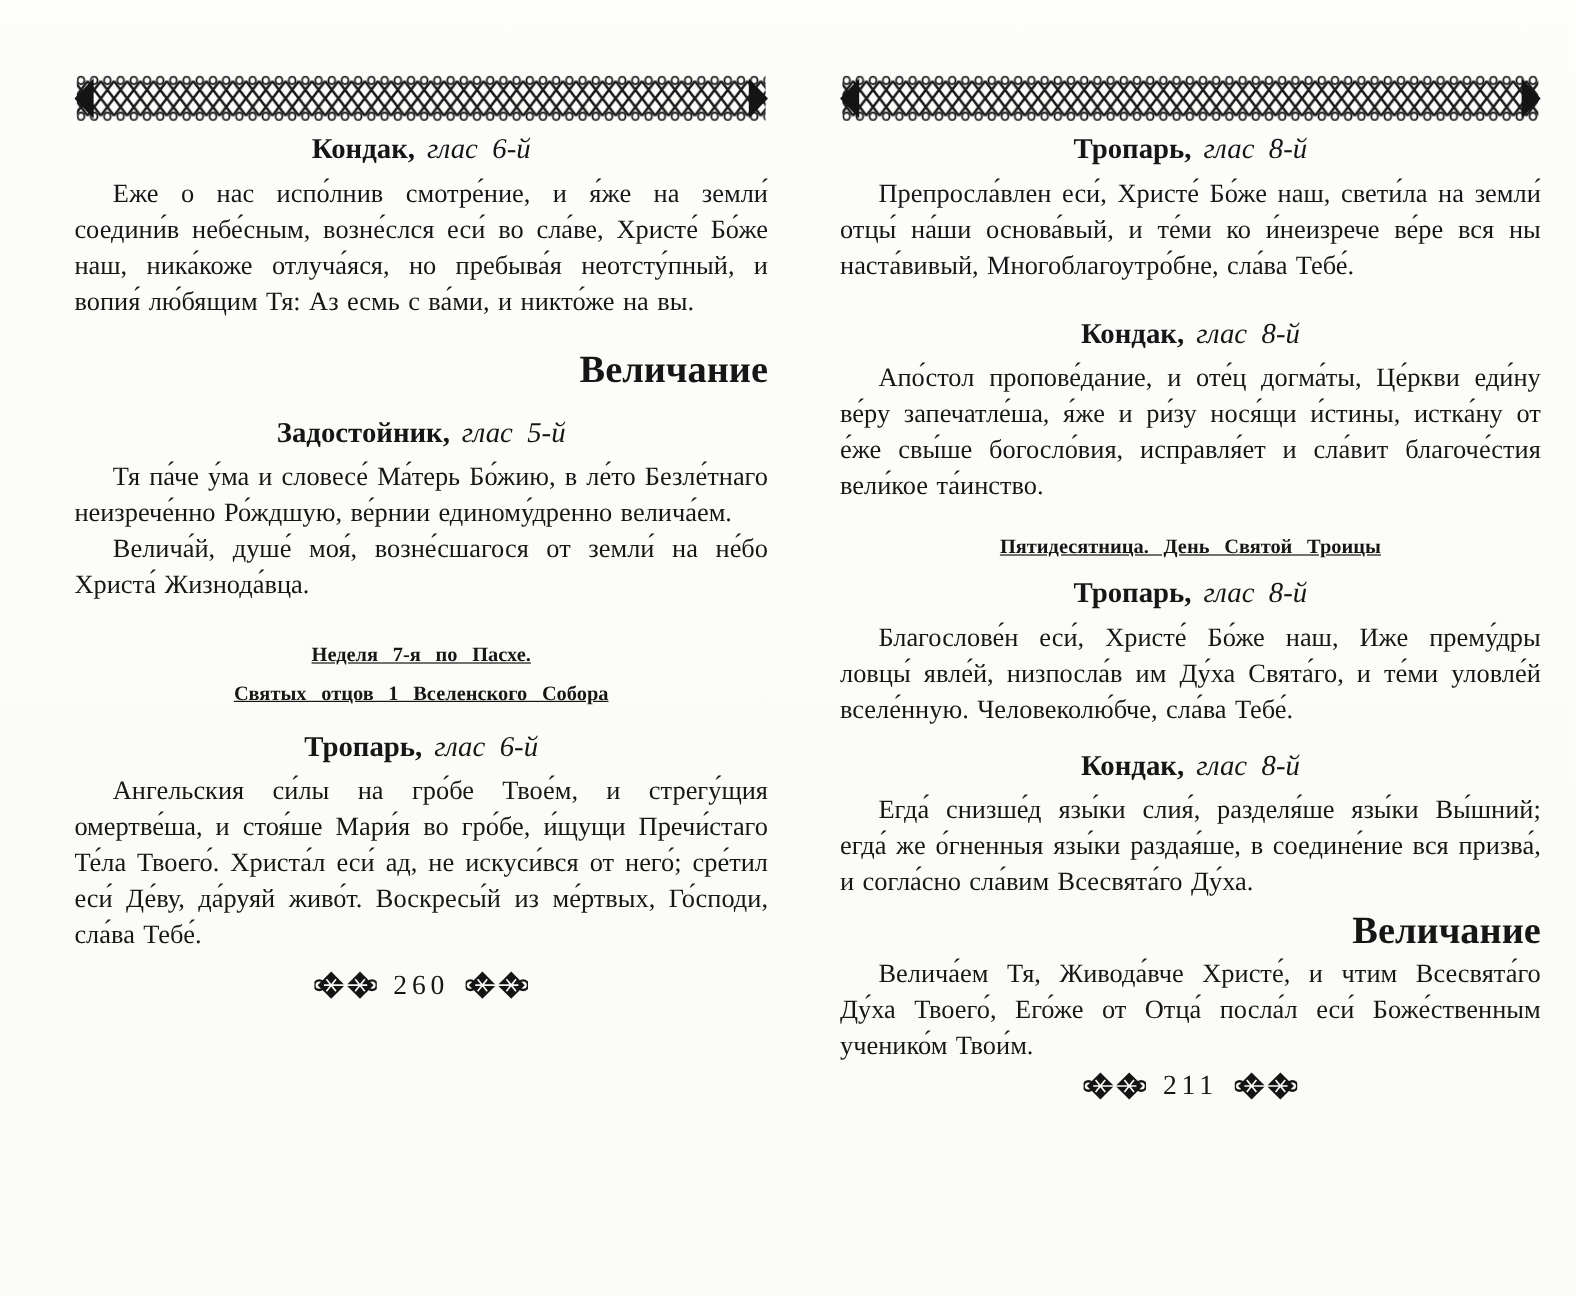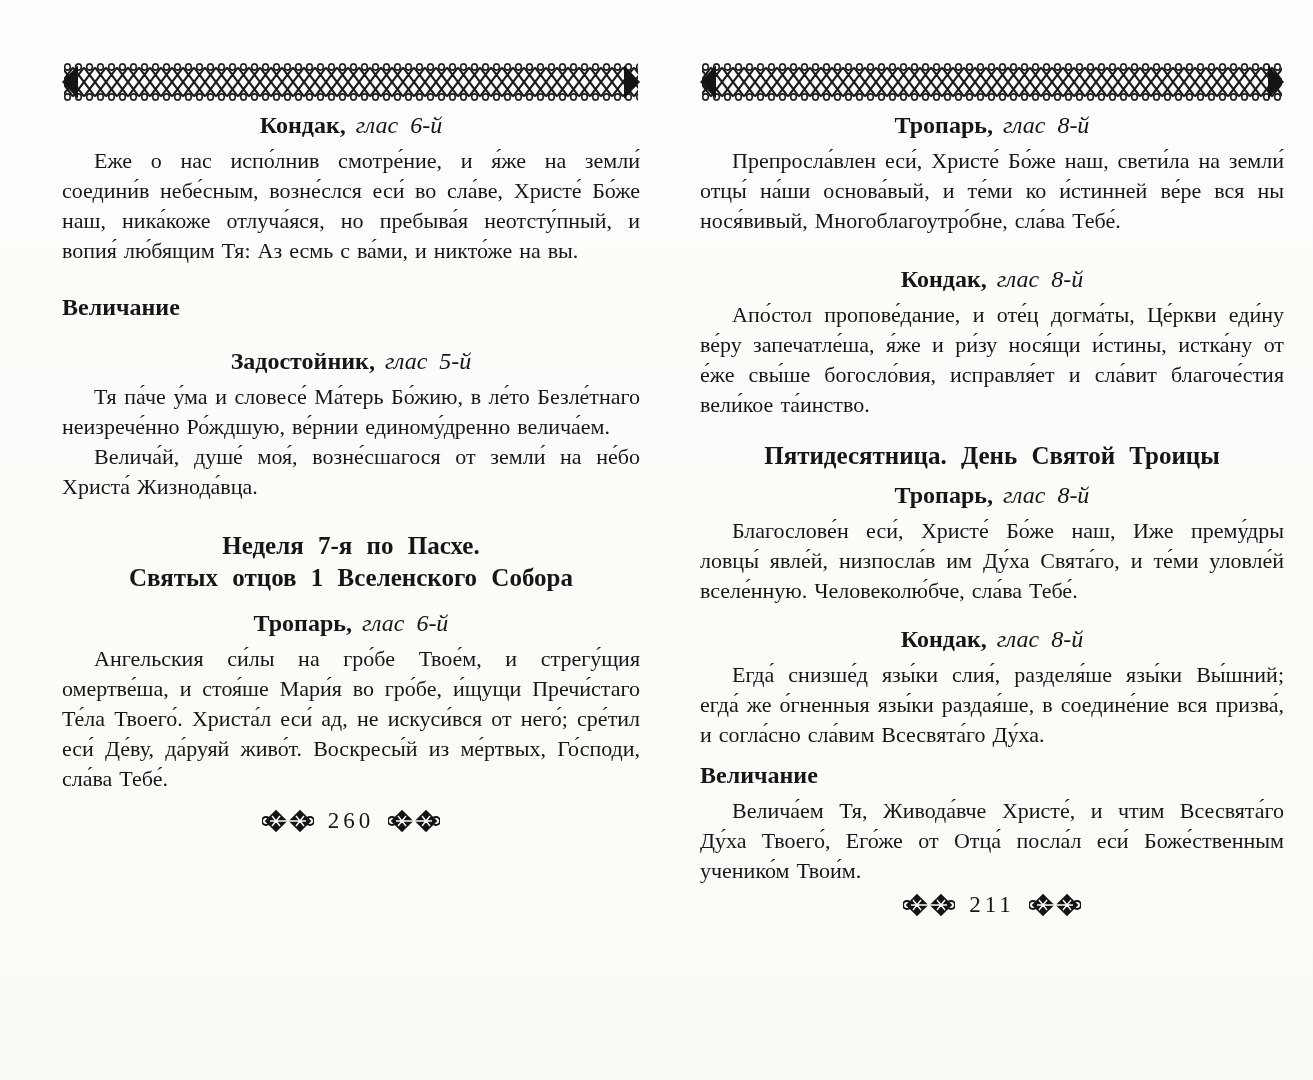--- a/index.html
+++ b/index.html
@@ -12,29 +12,29 @@
   .book { position:relative; width:1313px; height:1080px; }
   .page { position:absolute; top:62px; }
   .page-left  { left:62px;  width:578px; }
   .page-right { left:700px; width:584px; }
 
   .band { display:block; width:100%; height:40px; margin-bottom:8px; }
 
   .h-inline { text-align:center; font-size:24px; line-height:30px; margin-top:2px; margin-bottom:6px; word-spacing:6px; }
   .h-inline .hb { font-weight:bold; }
   .h-inline .hi { font-style:italic; margin-left:10px; }
-  .h-plain { text-align:left; font-size:24px; line-height:30px; font-weight:bold; }
+  .h-plain { text-align:right; font-size:32px; line-height:30px; font-weight:bold; }
 
   .para {
     font-size:22px; line-height:30px;
     text-align:justify; text-indent:32px;
     word-spacing:1.5px;
   }
 
-  .title { text-align:center; font-weight:bold; font-size:25px; line-height:32px; word-spacing:8px; }
+  .title { text-align:center; font-weight:bold; font-size:17px; line-height:32px; word-spacing:8px;text-decoration:underline; }
 
   .mt-sec  { margin-top:26px; }
   .mt-sec2 { margin-top:24px; }
   .mb-h    { margin-bottom:6px; }
 
   .footer { display:flex; align-items:center; justify-content:center; gap:13px; }
   .pageno { font-size:23px; letter-spacing:4px; padding:0 1px; }
   .knot { display:block; }
 </style>
 </head>
@@ -110,21 +110,21 @@
         </pattern>
       </defs>
       <rect x="2" y="1" width="580" height="34" fill="url(#kb-r)"></rect>
       <polygon points="0,18 16,3 16,33" fill="#141414"></polygon>
       <polygon points="584,18 568,3 568,33" fill="#141414"></polygon>
     </svg>
 
     <div class="h-inline">
       <span class="hb">Тропарь,</span><span class="hi">глас 8-й</span>
     </div>
-    <p class="para">Препросла́влен еси́, Христе́ Бо́же наш, свети́ла на земли́ отцы́ на́ши основа́вый, и те́ми ко и́стинней ве́ре вся ны нося́вивый, Многоблагоутро́бне, сла́ва Тебе́.</p>
+    <p class="para">Препросла́влен еси́, Христе́ Бо́же наш, свети́ла на земли́ отцы́ на́ши основа́вый, и те́ми ко и́неизрече ве́ре вся ны наста́вивый, Многоблагоутро́бне, сла́ва Тебе́.</p>
 
     <div class="h-inline" style="margin-top:28px;">
       <span class="hb">Кондак,</span><span class="hi">глас 8-й</span>
     </div>
     <p class="para">Апо́стол пропове́дание, и оте́ц догма́ты, Це́ркви еди́ну ве́ру запечатле́ша, я́же и ри́зу нося́щи и́стины, истка́ну от е́же свы́ше богосло́вия, исправля́ет и сла́вит благоче́стия вели́кое та́инство.</p>
 
     <div class="title" style="margin-top:20px; line-height:32px;">Пятидесятница. День Святой Троицы</div>
 
     <div class="h-inline" style="margin-top:8px;">
       <span class="hb">Тропарь,</span><span class="hi">глас 8-й</span>

